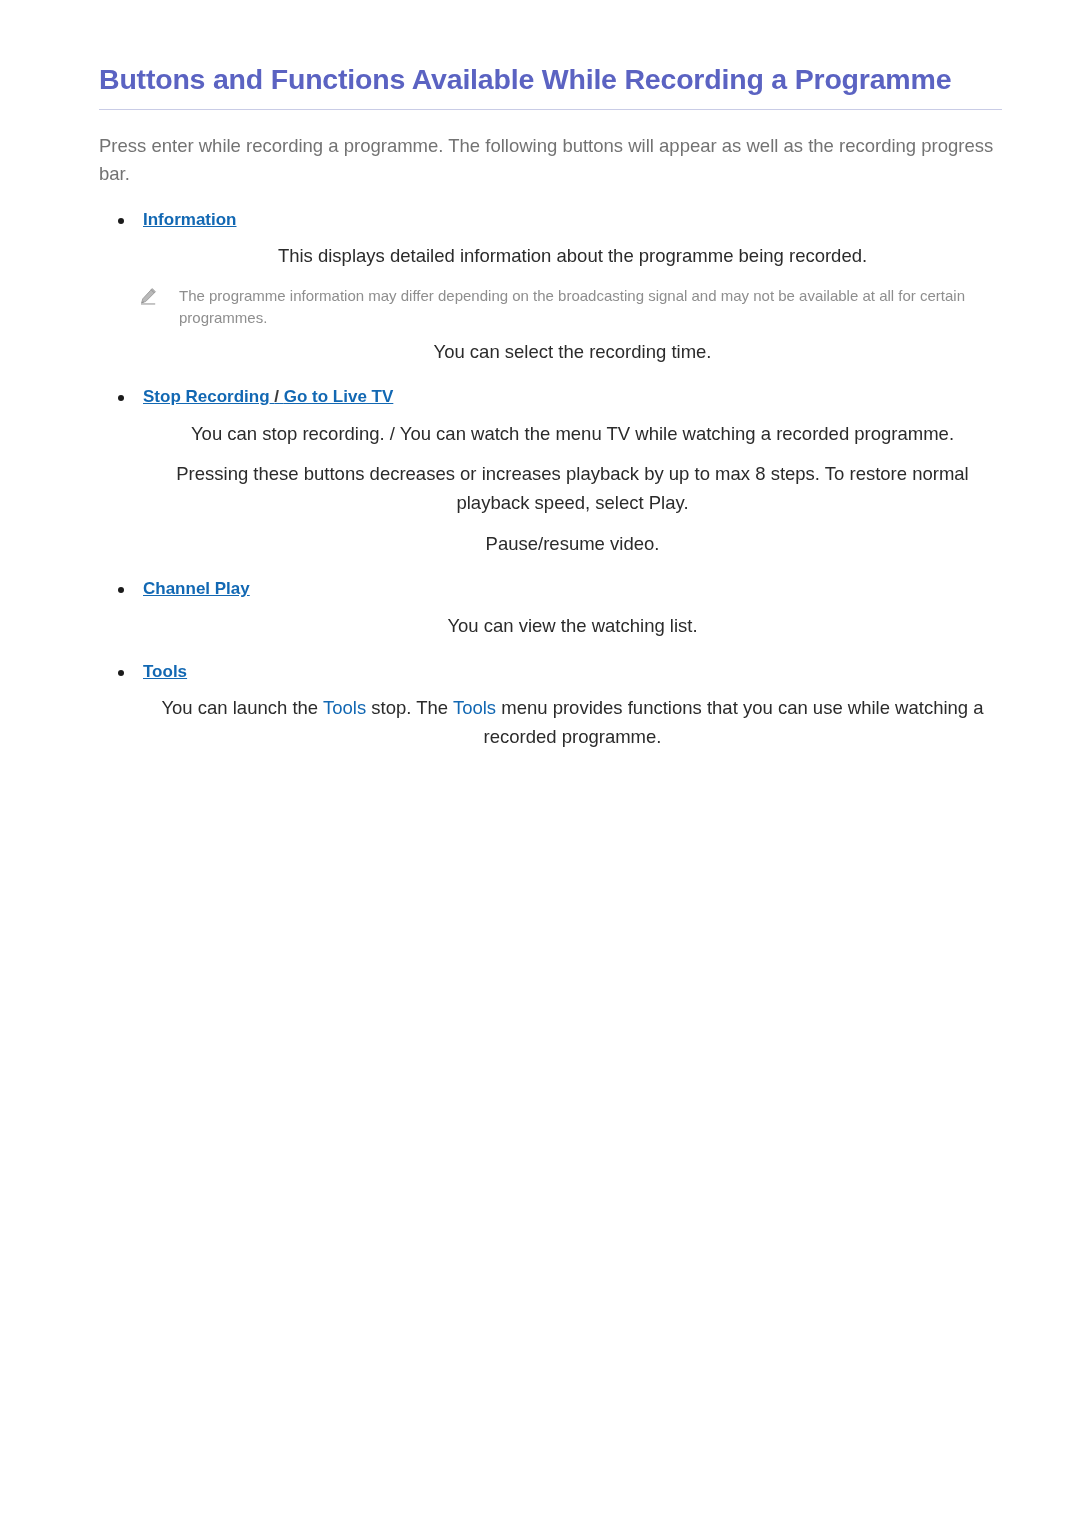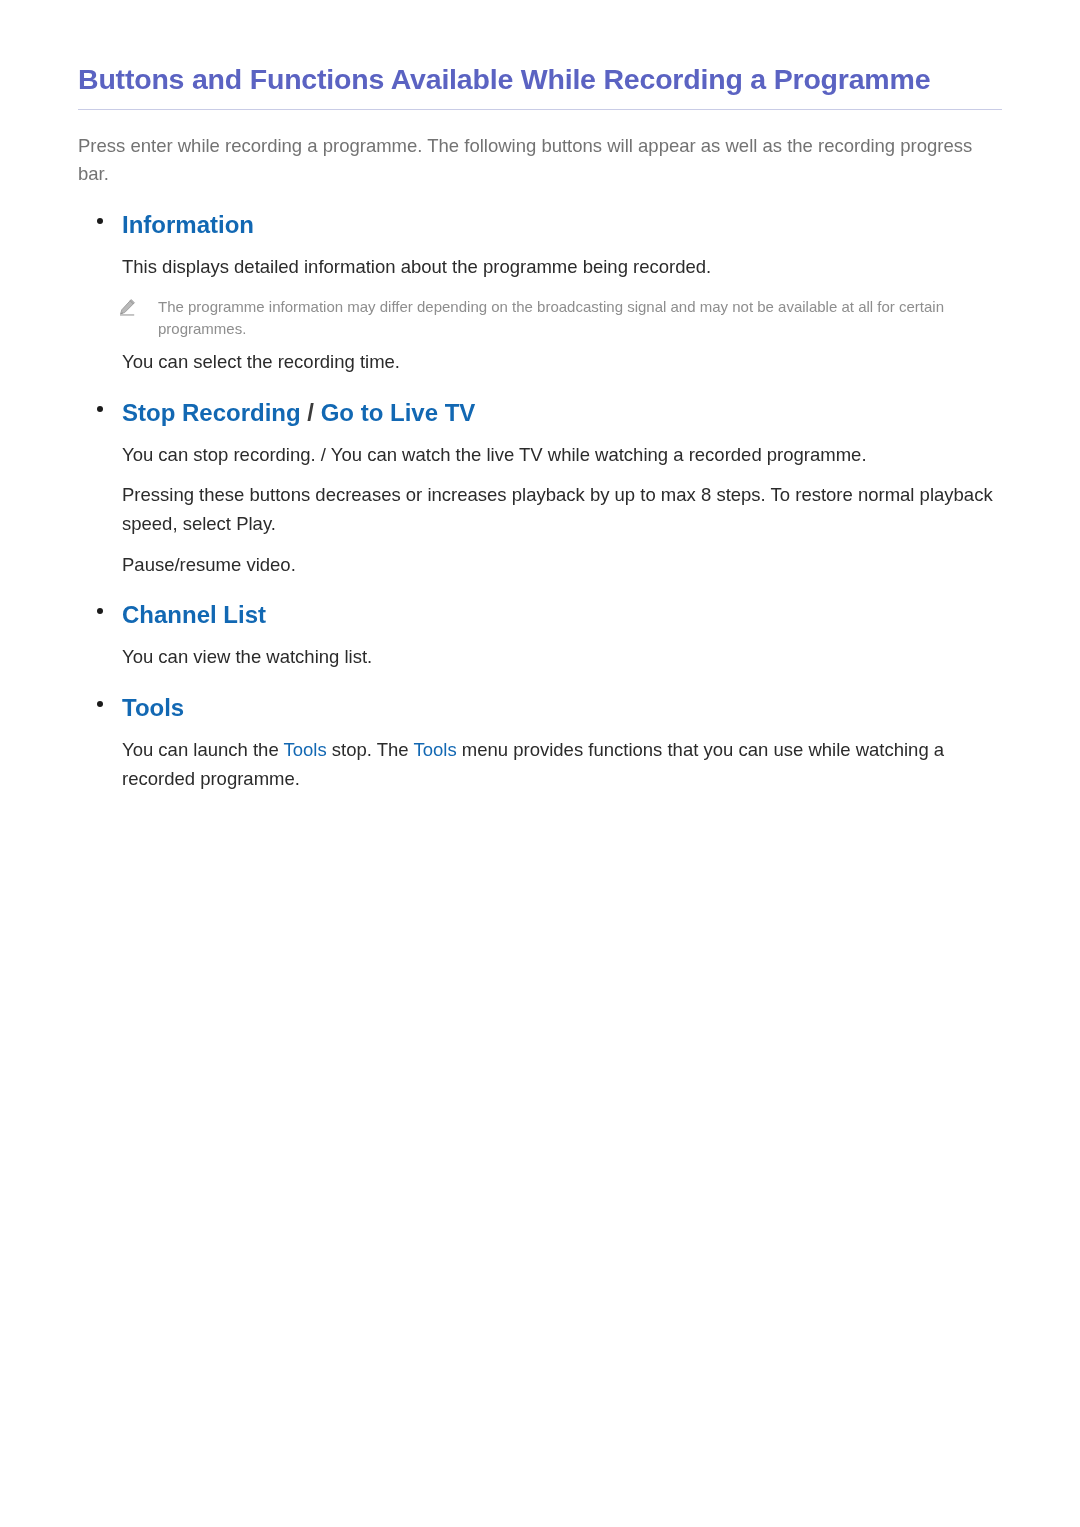--- a/index.html
+++ b/index.html
@@ -12,21 +12,21 @@
     height: 1527px;
     font-family: "Liberation Sans", sans-serif;
     color: #222222;
     -webkit-font-smoothing: antialiased;
   }
   .page {
     position: relative;
     width: 1080px;
     height: 1527px;
     box-sizing: border-box;
-    padding: 62px 78px 0 78px;
+    padding: 62px 78px 0 99px;
     background: #ffffff;
   }
 
   
   .doc-title {
     font-size: 28.5px;
     font-weight: bold;
     color: #5b63c2;
     letter-spacing: -0.2px;
     line-height: 1.25;
@@ -49,25 +49,26 @@
     max-width: 930px;
   }
 
   
   .section {
     margin: 0 0 4px 0;
   }
   .bullet-head {
     position: relative;
     padding-left: 44px;
-    font-size: 24px;
+    font-size: 17px;
     font-weight: bold;
     color: #1268b3;
     line-height: 1.5;
     margin: 18px 0 10px 0;
+    text-decoration: underline;
   }
   .bullet-head .dot {
     position: absolute;
     left: 19px;
     top: 11px;
     width: 6px;
     height: 6px;
     border-radius: 50%;
     background: #1b1b1b;
   }
@@ -80,20 +81,21 @@
     font-weight: bold;
   }
 
   .body-text {
     font-size: 18.5px;
     line-height: 1.55;
     color: #2b2b2b;
     margin: 0 0 12px 0;
     padding-left: 44px;
     max-width: 930px;
+    text-align: center;
   }
   .body-text .kw {
     color: #1268b3;
   }
 
   
   .note {
     position: relative;
     padding-left: 80px;
     margin: 14px 0 8px 0;
@@ -143,35 +145,35 @@
     <p class="body-text">You can select the recording time.</p>
   </div>
 
   <div class="section">
     <div class="bullet-head">
       <span class="dot"></span>
       <span>Stop Recording</span>
       <span class="sep">/</span>
       <span>Go to Live TV</span>
     </div>
-    <p class="body-text">You can stop recording. / You can watch the live TV while watching a recorded programme.</p>
+    <p class="body-text">You can stop recording. / You can watch the menu TV while watching a recorded programme.</p>
   </div>
 
   <div class="section">
     <p class="body-text">Pressing these buttons decreases or increases playback by up to max 8 steps. To restore normal playback speed, select Play.</p>
   </div>
 
   <div class="section">
     <p class="body-text">Pause/resume video.</p>
   </div>
 
   <div class="section">
     <div class="bullet-head">
       <span class="dot"></span>
-      <span>Channel List</span>
+      <span>Channel Play</span>
     </div>
     <p class="body-text">You can view the watching list.</p>
   </div>
 
   <div class="section">
     <div class="bullet-head">
       <span class="dot"></span>
       <span>Tools</span>
     </div>
     <p class="body-text"><span>You can launch the </span><span class="kw">Tools</span><span> stop. The </span><span class="kw">Tools</span><span> menu provides functions that you can use while watching a recorded programme.</span></p>

